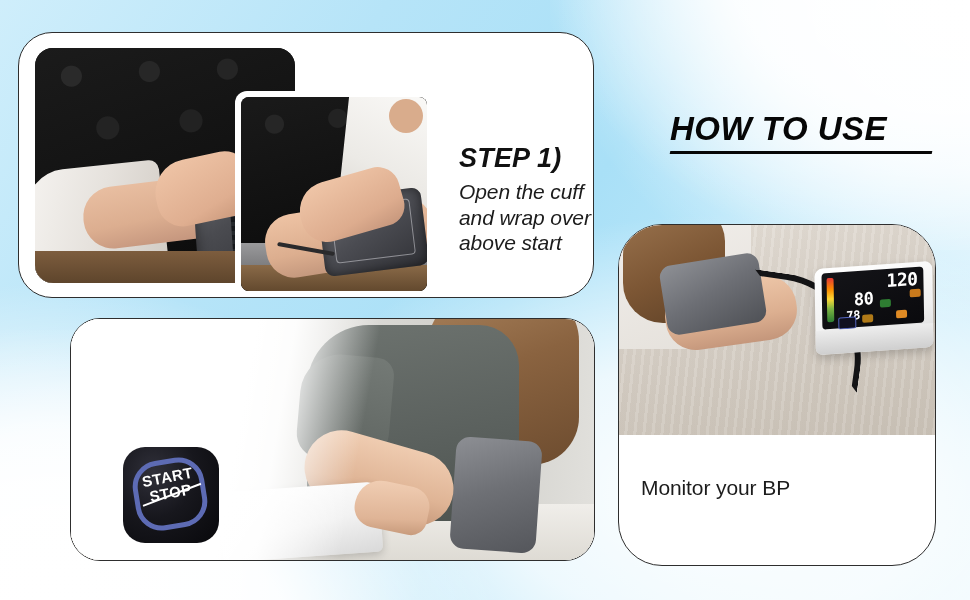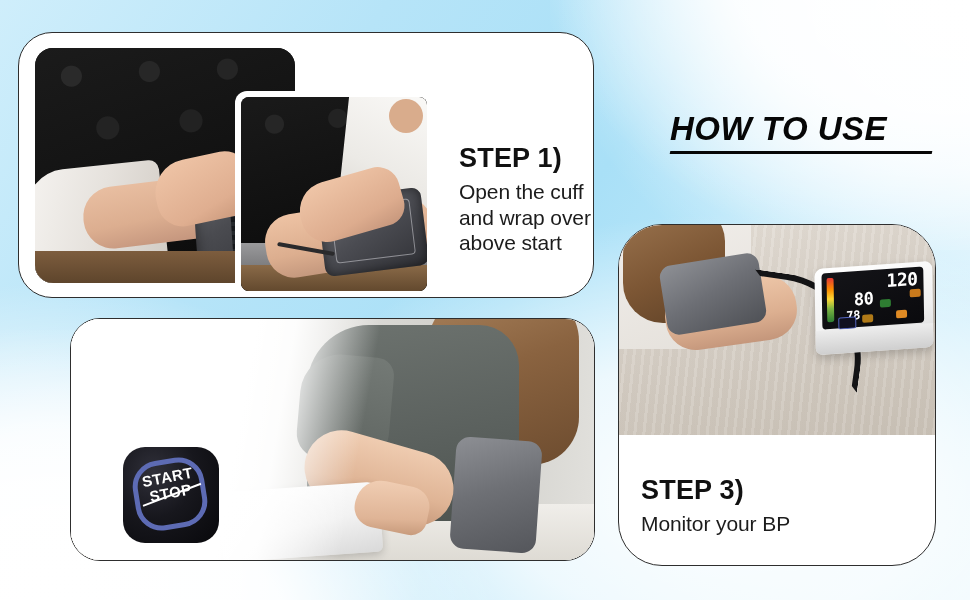--- a/index.html
+++ b/index.html
@@ -78,20 +78,21 @@
     width: 100%; height: 100%;
     border-radius: 8px;
     overflow: hidden;
     background: #101010;
     position: relative;
   }
   #step1text {
     position: absolute;
     left: 440px; top: 110px;
     width: 150px;
+    font-style: italic;
   }
 
   
   #card2 {
     left: 70px; top: 318px;
     width: 525px; height: 243px;
     border-radius: 30px;
   }
   #photo3 {
     position: absolute;
@@ -637,18 +638,17 @@
           <div class="lcd-chip" style="left:74px;top:42px;background:#e08b24;"></div>
           <div class="lcd-chip" style="left:88px;top:22px;background:#c97a1c;"></div>
           <div class="lcd-chip" style="left:40px;top:44px;background:#b07a18;"></div>
           <div class="lcd-chip" style="left:16px;top:45px;width:16px;height:10px;border:1px solid #5566c0;background:#101020;"></div>
         </div>
         <div class="ph4-base"></div>
       </div>
     </div>
 
     <div id="step3text">
-      <p class="step-title">STEP 3)</p>
       <p class="step-body">Monitor your BP</p>
     </div>
   </div>
 
 </div>
 
 </body></html>

